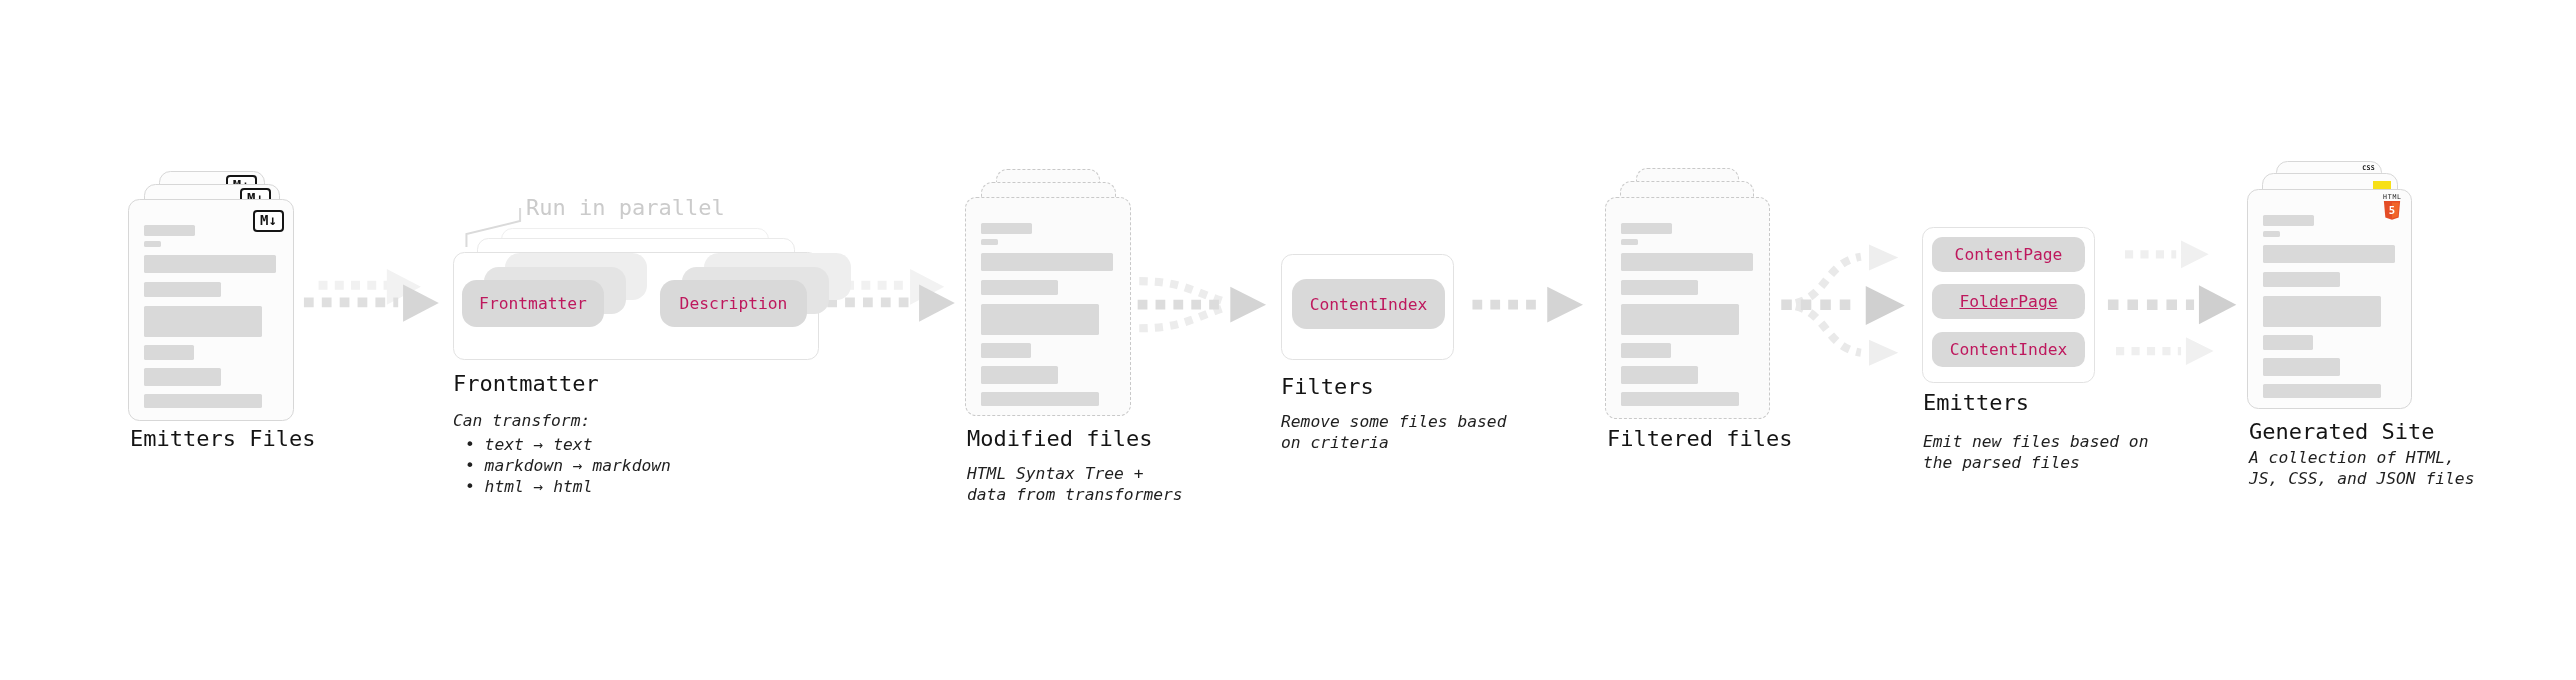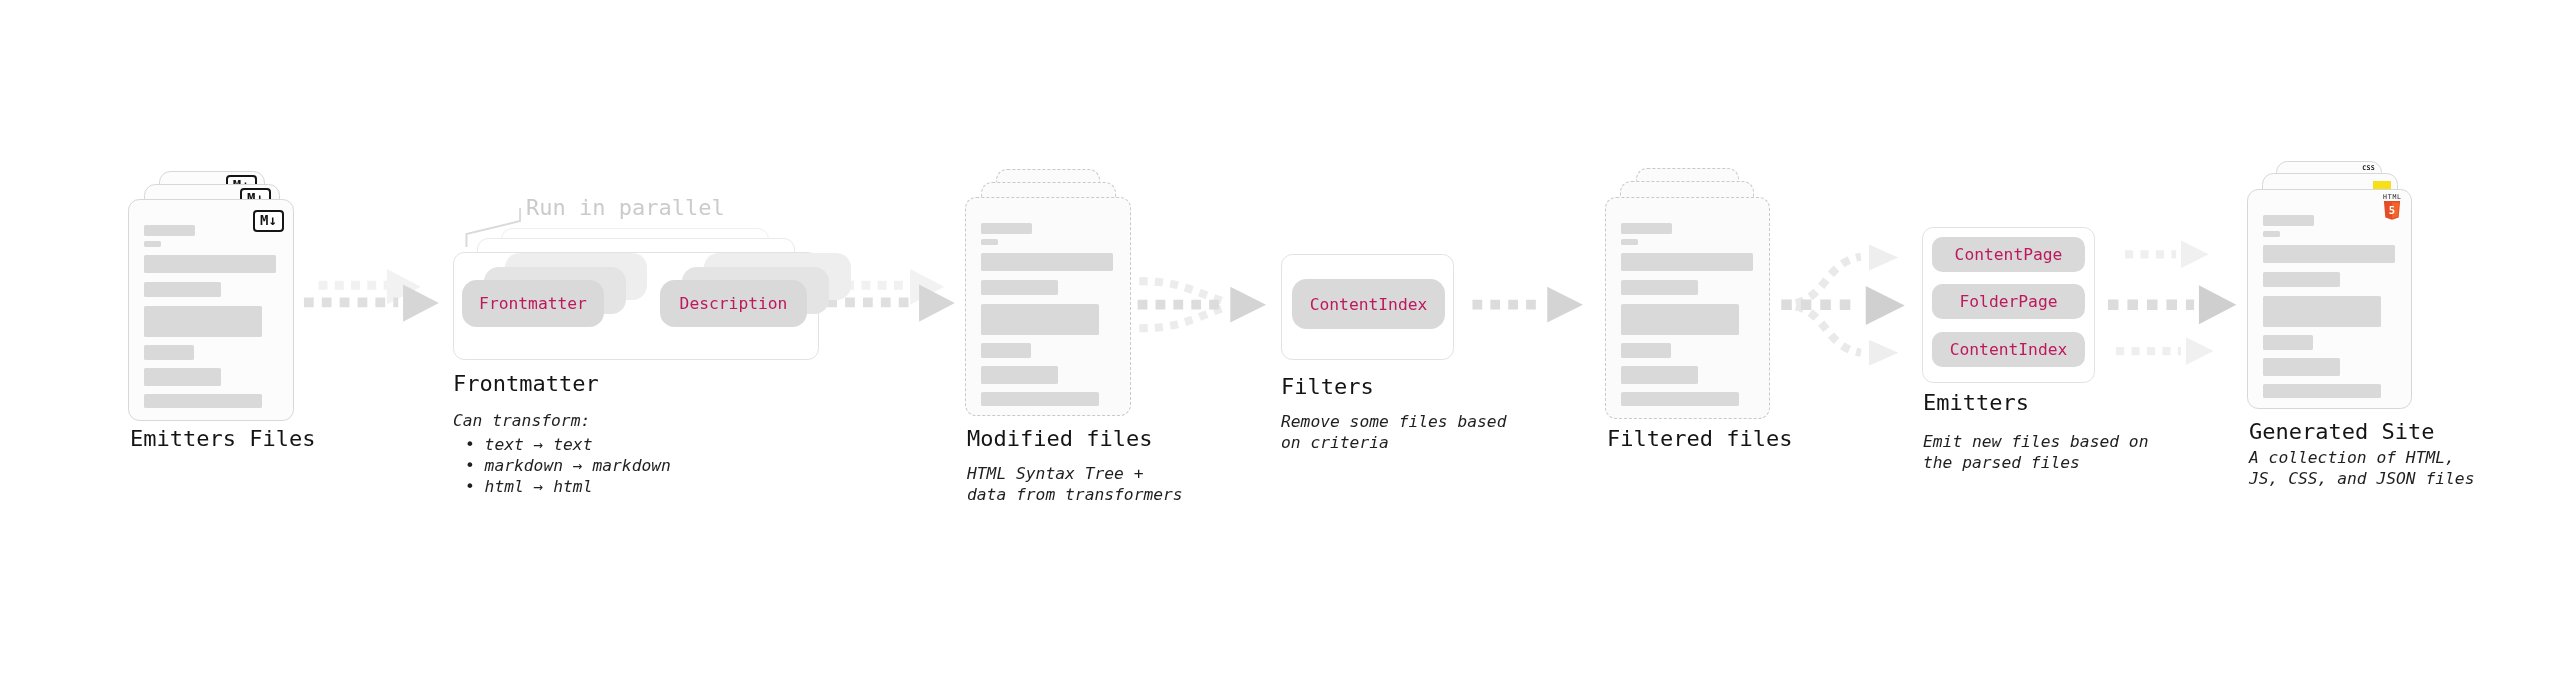--- a/index.html
+++ b/index.html
@@ -199,21 +199,21 @@
         <div class="bar" style="top: 168px; width: 77px; height: 18px;"></div>
         <div class="bar" style="top: 194px; width: 118px; height: 14px;"></div>
       </div>
     <div class="node-title" style="left:1607px;top:425px;">Filtered files</div>
   </div>
 
   
   <div class="grp">
     <div class="panel" style="left:1922px;top:227px;width:173px;height:156px;"></div>
     <div class="chip small" style="left:1932px;top:237px;width:153px;height:35px;">ContentPage</div>
-    <div class="chip small" style="left:1932px;top:284px;width:153px;height:35px;">FolderPage</div>
+    <div class="chip small" style="left:1932px;top:284px;width:153px;height:35px;text-decoration:underline;">FolderPage</div>
     <div class="chip small" style="left:1932px;top:332px;width:153px;height:35px;">ContentIndex</div>
     <div class="node-title" style="left:1923px;top:389px;">Emitters</div>
     <div class="node-sub" style="left:1923px;top:431px;">Emit new files based on
 the parsed files</div>
   </div>
 
   
   <div class="grp">
     <div class="file-card" style="left:2276px;top:161px;width:106px;height:222px;">
       <div class="css-badge" style="top:3.3px;right:3.3px;width:18px;">

